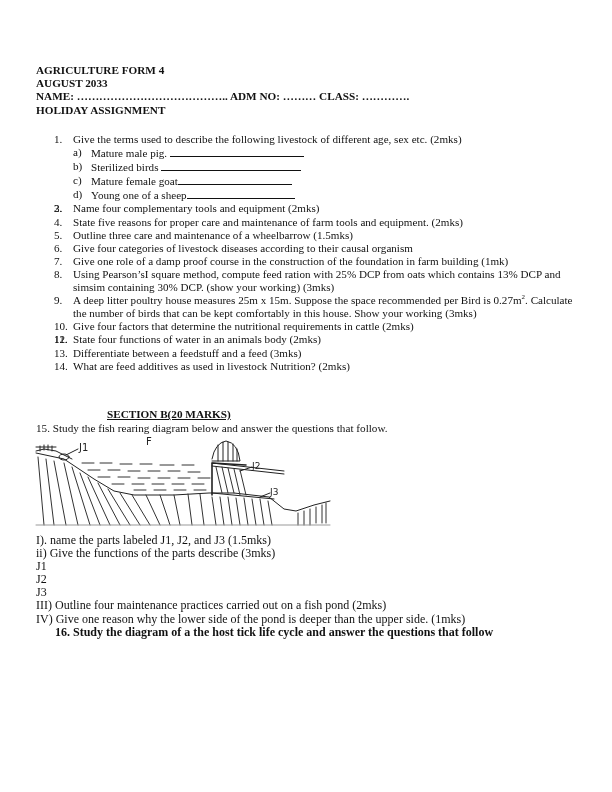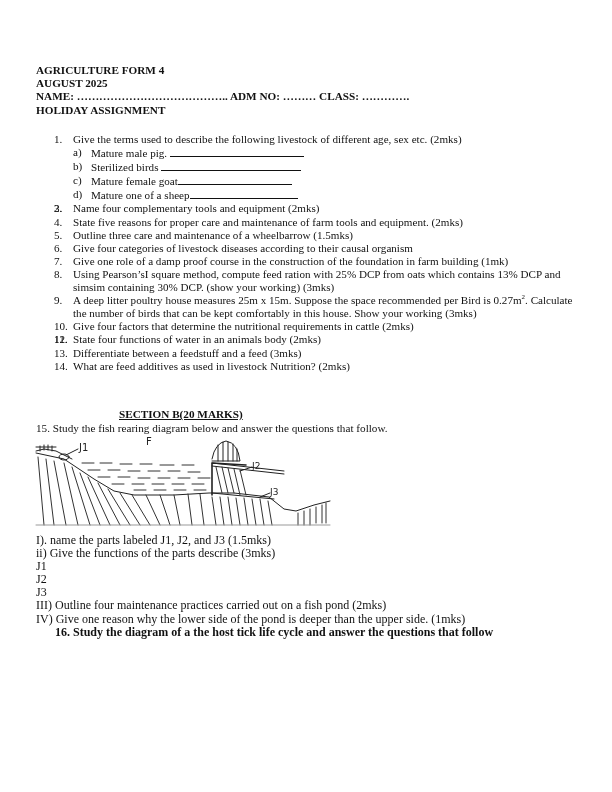--- a/index.html
+++ b/index.html
@@ -10,36 +10,36 @@
     }
     .page { position: absolute; left: 0; top: 0; width: 612px; height: 564px; }
     .header { position: absolute; left: 36px; top: 64px; font-weight: bold; font-size: 11.2px; line-height: 13.2px; }
     .header div { white-space: nowrap; }
     .qlist { position: absolute; left: 36px; top: 133px; width: 545px; font-size: 11.1px; line-height: 13.1px; }
     .q { position: relative; padding-left: 37px; }
     .q .num { position: absolute; left: 18px; top: 0; }
     .sub { position: relative; padding-left: 55px; white-space: nowrap; }
     .sub .letter { position: absolute; left: 37px; }
     .blank { display: inline-block; border-bottom: 1px solid #111; height: 10px; vertical-align: baseline; }
-    .section-title { position: absolute; left: 119px; top: 408px; font-weight: bold; font-size: 11.2px; text-decoration: underline; }
+    .section-title { position: absolute; left: 107px; top: 408px; font-weight: bold; font-size: 11.2px; text-decoration: underline; }
     .q15 { position: absolute; left: 36px; top: 422px; font-size: 11.2px; text-align: right; }
     .diagram { position: absolute; left: 34px; top: 437px; width: 300px; height: 92px; }
     .after { position: absolute; left: 36px; top: 534px; font-size: 12px; line-height: 13.1px; }
     .after div { white-space: nowrap; }
     .q16 { padding-left: 19px; font-weight: bold; }
     sup { font-size: 7px; line-height: 0; }
   </style>
 </head>
 <body>
 
 <div class="page">
 
   <div class="header">
     <div>AGRICULTURE FORM 4</div>
-    <div>AUGUST 2025</div>
+    <div>AUGUST 2033</div>
     <div>NAME: ………………………………….. ADM NO: ……… CLASS: ………….</div>
     <div>HOLIDAY ASSIGNMENT</div>
   </div>
 
   <div class="qlist">
     <div class="q">
       <span class="num">1.</span>
       <span>Give the terms used to describe the following livestock of different age, sex etc. (2mks)</span>
     </div>
     <div class="sub">
@@ -49,21 +49,21 @@
     <div class="sub">
       <span class="letter">b)</span>
       <span>Sterilized birds </span><span class="blank" style="width:140px"></span>
     </div>
     <div class="sub">
       <span class="letter">c)</span>
       <span>Mature female goat</span><span class="blank" style="width:114px"></span>
     </div>
     <div class="sub">
       <span class="letter">d)</span>
-      <span>Mature one of a sheep</span><span class="blank" style="width:108px"></span>
+      <span>Young one of a sheep</span><span class="blank" style="width:108px"></span>
     </div>
     <div class="q"><span class="num">2.</span></div>
     <div class="q"><span class="num">3.</span><span>Name four complementary tools and equipment (2mks)</span></div>
     <div class="q"><span class="num">4.</span><span>State five reasons for proper care and maintenance of farm tools and equipment. (2mks)</span></div>
     <div class="q"><span class="num">5.</span><span>Outline three care and maintenance of a wheelbarrow (1.5mks)</span></div>
     <div class="q"><span class="num">6.</span><span>Give four categories of livestock diseases according to their causal organism</span></div>
     <div class="q"><span class="num">7.</span><span>Give one role of a damp proof course in the construction of the foundation in farm building (1mk)</span></div>
     <div class="q"><span class="num">8.</span><span>Using Pearson’sI square method, compute feed ration with 25% DCP from oats which contains 13% DCP and simsim containing 30% DCP. (show your working) (3mks)</span></div>
     <div class="q"><span class="num">9.</span><span>A deep litter poultry house measures 25m x 15m. Suppose the space recommended per Bird is 0.27m</span><sup>2</sup><span>. Calculate the number of birds that can be kept comfortably in this house. Show your working (3mks)</span></div>
     <div class="q"><span class="num">10.</span><span>Give four factors that determine the nutritional requirements in cattle (2mks)</span></div>

